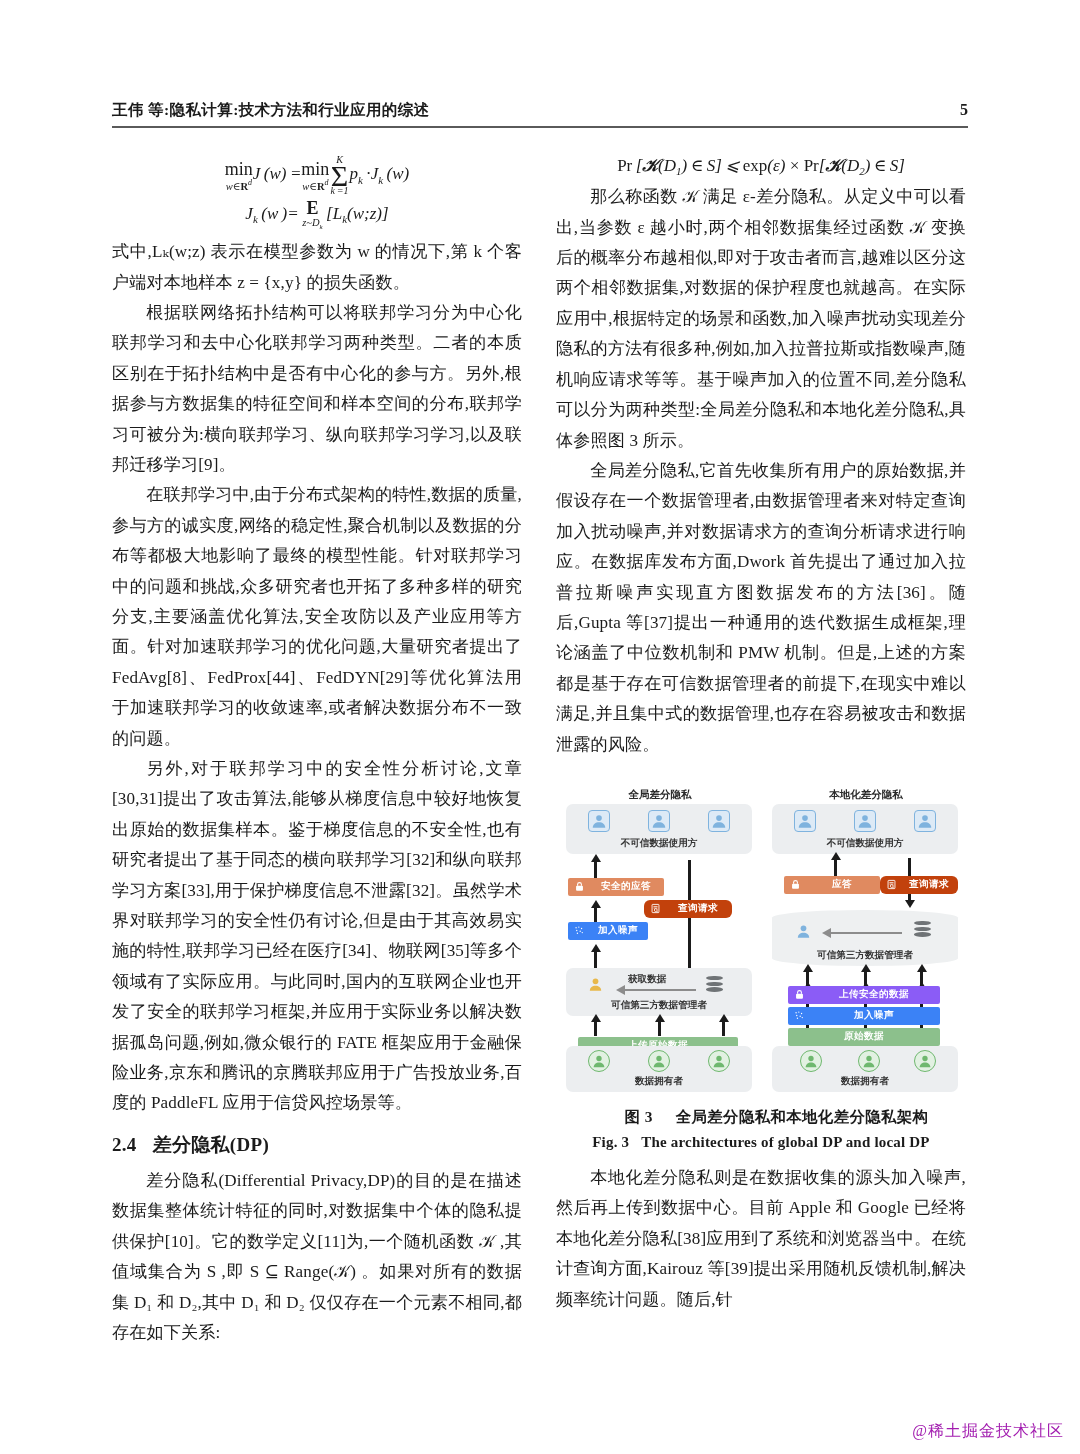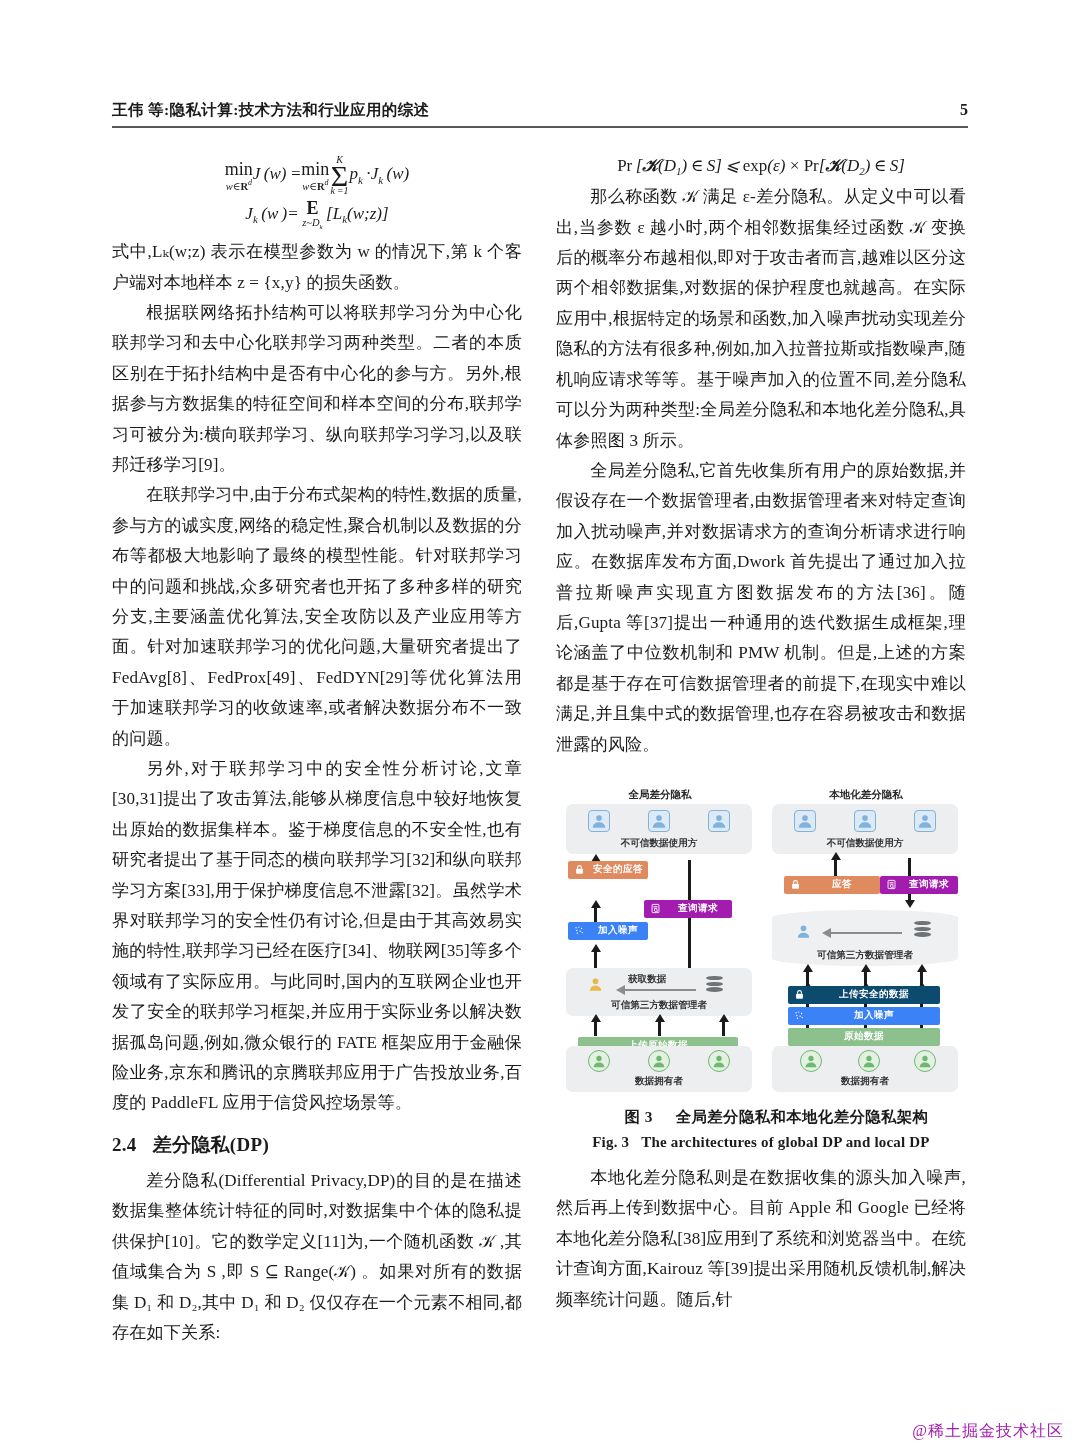--- a/index.html
+++ b/index.html
@@ -182,24 +182,24 @@
     flex: 1;
     text-align: center;
     font-size: 9.6px;
     font-weight: 700;
     color: #ffffff;
     font-family: "Liberation Sans","DejaVu Sans",sans-serif;
     letter-spacing: .4px;
   }
   .bar .bicon { width: 17px; margin-left: 3px; display:flex; align-items:center; justify-content:center; }
   .bar.orange { background: #e08a60; }
-  .bar.amber  { background: #a21caf; }
+  .bar.amber  { background: #c2410c; border-radius: 6px; }
   .bar.blue   { background: #3b82f6; }
   .bar.green  { background: #8cc08c; }
-  .bar.salmon { background: #0c4a6e; }
+  .bar.salmon { background: #8b5cf6; }
 
   .arrow-up, .arrow-down {
     position: absolute;
     width: 3px;
     background: #1b1b1b;
   }
   .arrow-up::after {
     content: "";
     position: absolute; top: -6px; left: -3.5px;
     border-left: 5px solid transparent;
@@ -307,21 +307,21 @@
 
     <p class="para noindent">
       <span>式中,Lₖ(w;z) 表示在模型参数为 w 的情况下,第 k 个客户端对本地样本 z = {x,y} 的损失函数。</span>
     </p>
 
     <p class="para">
       <span>根据联网络拓扑结构可以将联邦学习分为中心化联邦学习和去中心化联邦学习两种类型。二者的本质区别在于拓扑结构中是否有中心化的参与方。另外,根据参与方数据集的特征空间和样本空间的分布,联邦学习可被分为:横向联邦学习、纵向联邦学习学习,以及联邦迁移学习[9]。</span>
     </p>
 
     <p class="para">
-      <span>在联邦学习中,由于分布式架构的特性,数据的质量,参与方的诚实度,网络的稳定性,聚合机制以及数据的分布等都极大地影响了最终的模型性能。针对联邦学习中的问题和挑战,众多研究者也开拓了多种多样的研究分支,主要涵盖优化算法,安全攻防以及产业应用等方面。针对加速联邦学习的优化问题,大量研究者提出了 FedAvg[8]、FedProx[49]、FedDYN[29]等优化算法用于加速联邦学习的收敛速率,或者解决数据分布不一致的问题。</span>
+      <span>在联邦学习中,由于分布式架构的特性,数据的质量,参与方的诚实度,网络的稳定性,聚合机制以及数据的分布等都极大地影响了最终的模型性能。针对联邦学习中的问题和挑战,众多研究者也开拓了多种多样的研究分支,主要涵盖优化算法,安全攻防以及产业应用等方面。针对加速联邦学习的优化问题,大量研究者提出了 FedAvg[8]、FedProx[44]、FedDYN[29]等优化算法用于加速联邦学习的收敛速率,或者解决数据分布不一致的问题。</span>
     </p>
 
     <p class="para">
       <span>另外,对于联邦学习中的安全性分析讨论,文章[30,31]提出了攻击算法,能够从梯度信息中较好地恢复出原始的数据集样本。鉴于梯度信息的不安全性,也有研究者提出了基于同态的横向联邦学习[32]和纵向联邦学习方案[33],用于保护梯度信息不泄露[32]。虽然学术界对联邦学习的安全性仍有讨论,但是由于其高效易实施的特性,联邦学习已经在医疗[34]、物联网[35]等多个领域有了实际应用。与此同时,国内的互联网企业也开发了安全的联邦学习框架,并应用于实际业务以解决数据孤岛问题,例如,微众银行的 FATE 框架应用于金融保险业务,京东和腾讯的京腾联邦应用于广告投放业务,百度的 PaddleFL 应用于信贷风控场景等。</span>
     </p>
 
     <div class="sec-head">
       <span class="num">2.4</span><span>差分隐私(DP)</span>
     </div>
 
@@ -374,21 +374,21 @@
             </div>
             <div class="panel-label">不可信数据使用方</div>
           </div>
 
           <div class="arrow-up" style="left:32px; top:72px; height:18px;"></div>
           <div class="arrow-up" style="left:32px; top:118px; height:16px;"></div>
           <div class="arrow-up" style="left:32px; top:162px; height:18px;"></div>
 
           <div class="arrow-down" style="left:126px; top:72px; height:110px;"></div>
 
-          <div class="bar orange" style="left:6px; top:73px; width:80px;">
+          <div class="bar orange" style="left:6px; top:90px; width:96px;">
             <span class="bicon">
               <svg viewBox="0 0 16 16" width="11" height="11">
                   <rect x="3" y="7" width="10" height="7" rx="1.4" fill="#fff"></rect>
                   <path d="M5.2 7V5.2a2.8 2.8 0 0 1 5.6 0V7" stroke="#fff" stroke-width="1.6" fill="none"></path>
                 </svg>
             </span>
             <span class="btext">安全的应答</span>
           </div>
 
           <div class="bar amber" style="left:82px; top:112px; width:88px;">

